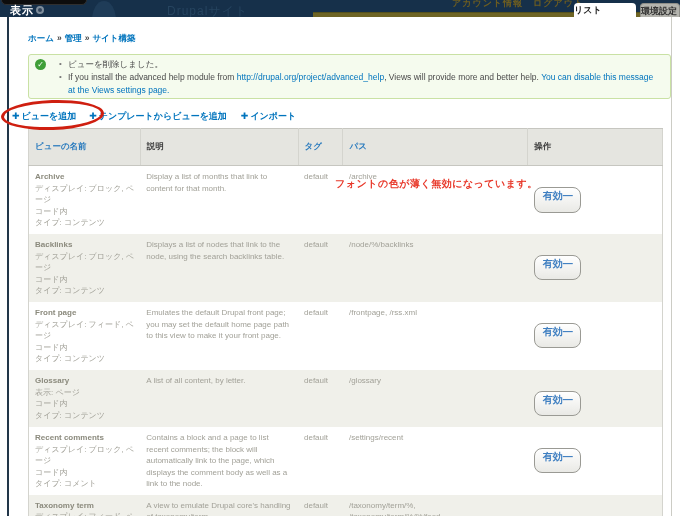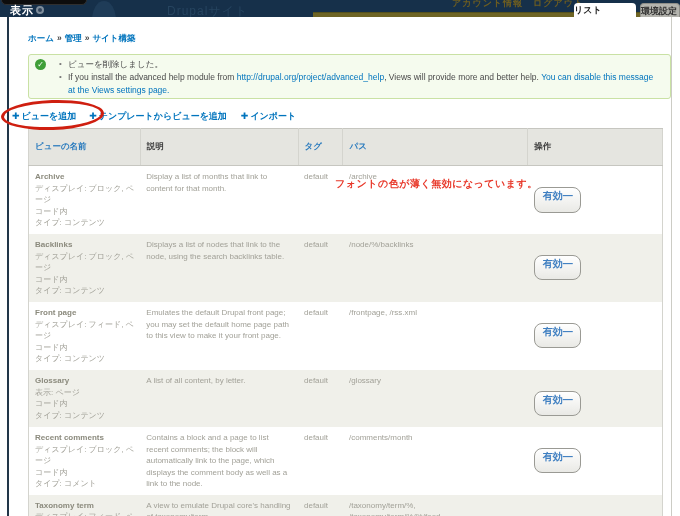--- a/index.html
+++ b/index.html
@@ -225,21 +225,21 @@
     </tr>
     <tr style="height:62px">
       <td>
           <div class="vname">Recent comments</div>
           <div class="vdetail">ディスプレイ: ブロック, ページ</div>
           <div class="vdetail">コード内</div>
           <div class="vdetail">タイプ: コメント</div>
         </td>
       <td>Contains a block and a page to list recent comments; the block will automatically link to the page, which displays the comment body as well as a link to the node.</td>
       <td>default</td>
-      <td class="path-cell">/comments/month</td>
+      <td class="path-cell">/settings/recent</td>
       <td><span class="op-button"><span>有効</span><span class="op-dash">—</span></span></td>
     </tr>
     <tr class="stripe" style="height:64px">
       <td>
           <div class="vname">Taxonomy term</div>
           <div class="vdetail">ディスプレイ: フィード, ページ</div>
 
           </td>
       <td>A view to emulate Drupal core's handling of taxonomy/term.</td>
       <td>default</td>

